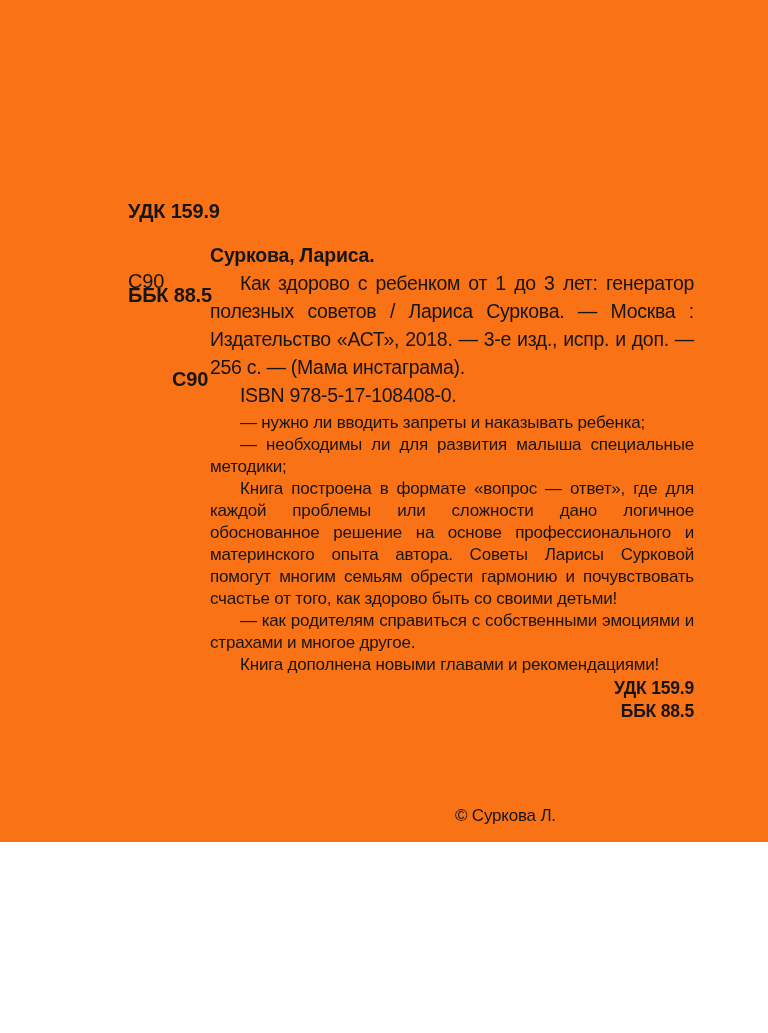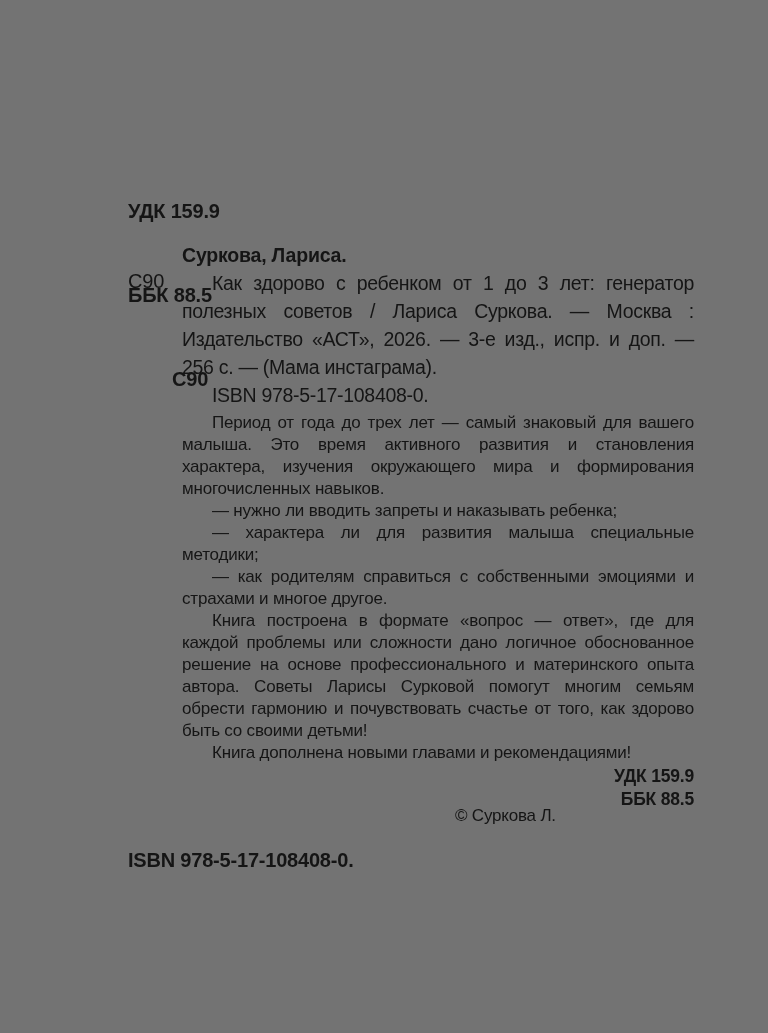--- a/index.html
+++ b/index.html
@@ -3,22 +3,22 @@
 <meta charset="utf-8">
 <style>
   html, body {
     margin: 0;
     padding: 0;
     background: #ffffff;
   }
   .page {
     position: relative;
     width: 768px;
-    height: 1033px;
-    background: #737373;
+    height: 842px;
+    background: #f97316;
     color: #151515;
     font-family: "Liberation Sans", "DejaVu Sans", sans-serif;
     overflow: hidden;
   }
 
   
   .top-block {
     position: absolute;
     left: 128px;
     top: 141px;
@@ -38,21 +38,21 @@
     width: 566px;
   }
   .card .hang-code {
     position: absolute;
     left: 0;
     top: 29px;
     font-size: 20px;
     letter-spacing: -0.2px;
   }
   .card-body {
-    margin-left: 54px;
+    margin-left: 82px;
   }
   .author-line {
     font-weight: bold;
     font-size: 19.5px;
     line-height: 28px;
     letter-spacing: -0.2px;
   }
   .descr, .isbn-line {
     font-size: 19.5px;
     line-height: 28px;
@@ -107,29 +107,28 @@
   <div class="top-block">
     <div>УДК 159.9</div>
     <div>ББК 88.5</div>
     <div class="code-line">С90</div>
   </div>
 
   <div class="card">
     <div class="hang-code">С90</div>
     <div class="card-body">
       <div class="author-line">Суркова, Лариса.</div>
-      <p class="descr">Как здорово с ребенком от 1 до 3 лет: генератор полезных советов / Лариса Суркова. — Москва : Издательство «АСТ», 2026. — 3-е изд., испр. и доп. — 256 с. — (Мама инстаграма).</p>
+      <p class="descr">Как здорово с ребенком от 1 до 3 лет: генератор полезных советов / Лариса Суркова. — Москва : Издательство «АСТ», 2018. — 3-е изд., испр. и доп. — 256 с. — (Мама инстаграма).</p>
       <p class="isbn-line">ISBN 978-5-17-108408-0.</p>
 
       <div class="annotation">
-        <p>Период от года до трех лет — самый знаковый для вашего малыша. Это время активного развития и становления характера, изучения окружающего мира и формирования многочисленных навыков.</p>
         <p>— нужно ли вводить запреты и наказывать ребенка;</p>
-        <p>— характера ли для развития малыша специальные методики;</p>
+        <p>— необходимы ли для развития малыша специальные методики;</p>
+        <p>Книга построена в формате «вопрос — ответ», где для каждой проблемы или сложности дано логичное обоснованное решение на основе профессионального и материнского опыта автора. Советы Ларисы Сурковой помогут многим семьям обрести гармонию и почувствовать счастье от того, как здорово быть со своими детьми!</p>
         <p>— как родителям справиться с собственными эмоциями и страхами и многое другое.</p>
-        <p>Книга построена в формате «вопрос — ответ», где для каждой проблемы или сложности дано логичное обоснованное решение на основе профессионального и материнского опыта автора. Советы Ларисы Сурковой помогут многим семьям обрести гармонию и почувствовать счастье от того, как здорово быть со своими детьми!</p>
         <p>Книга дополнена новыми главами и рекомендациями!</p>
       </div>
 
       <div class="class-footer">
         <div>УДК 159.9</div>
         <div>ББК 88.5</div>
       </div>
     </div>
   </div>
 

